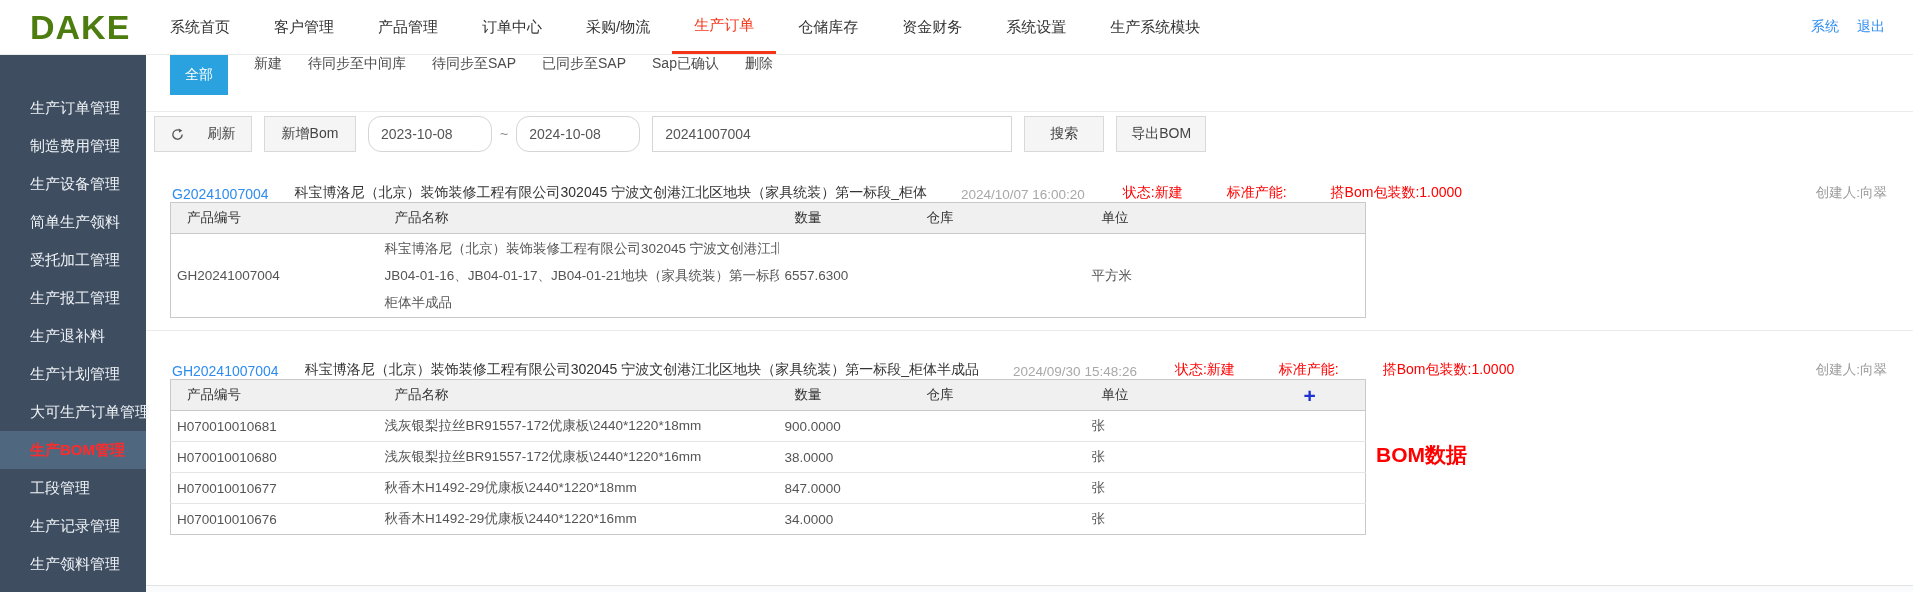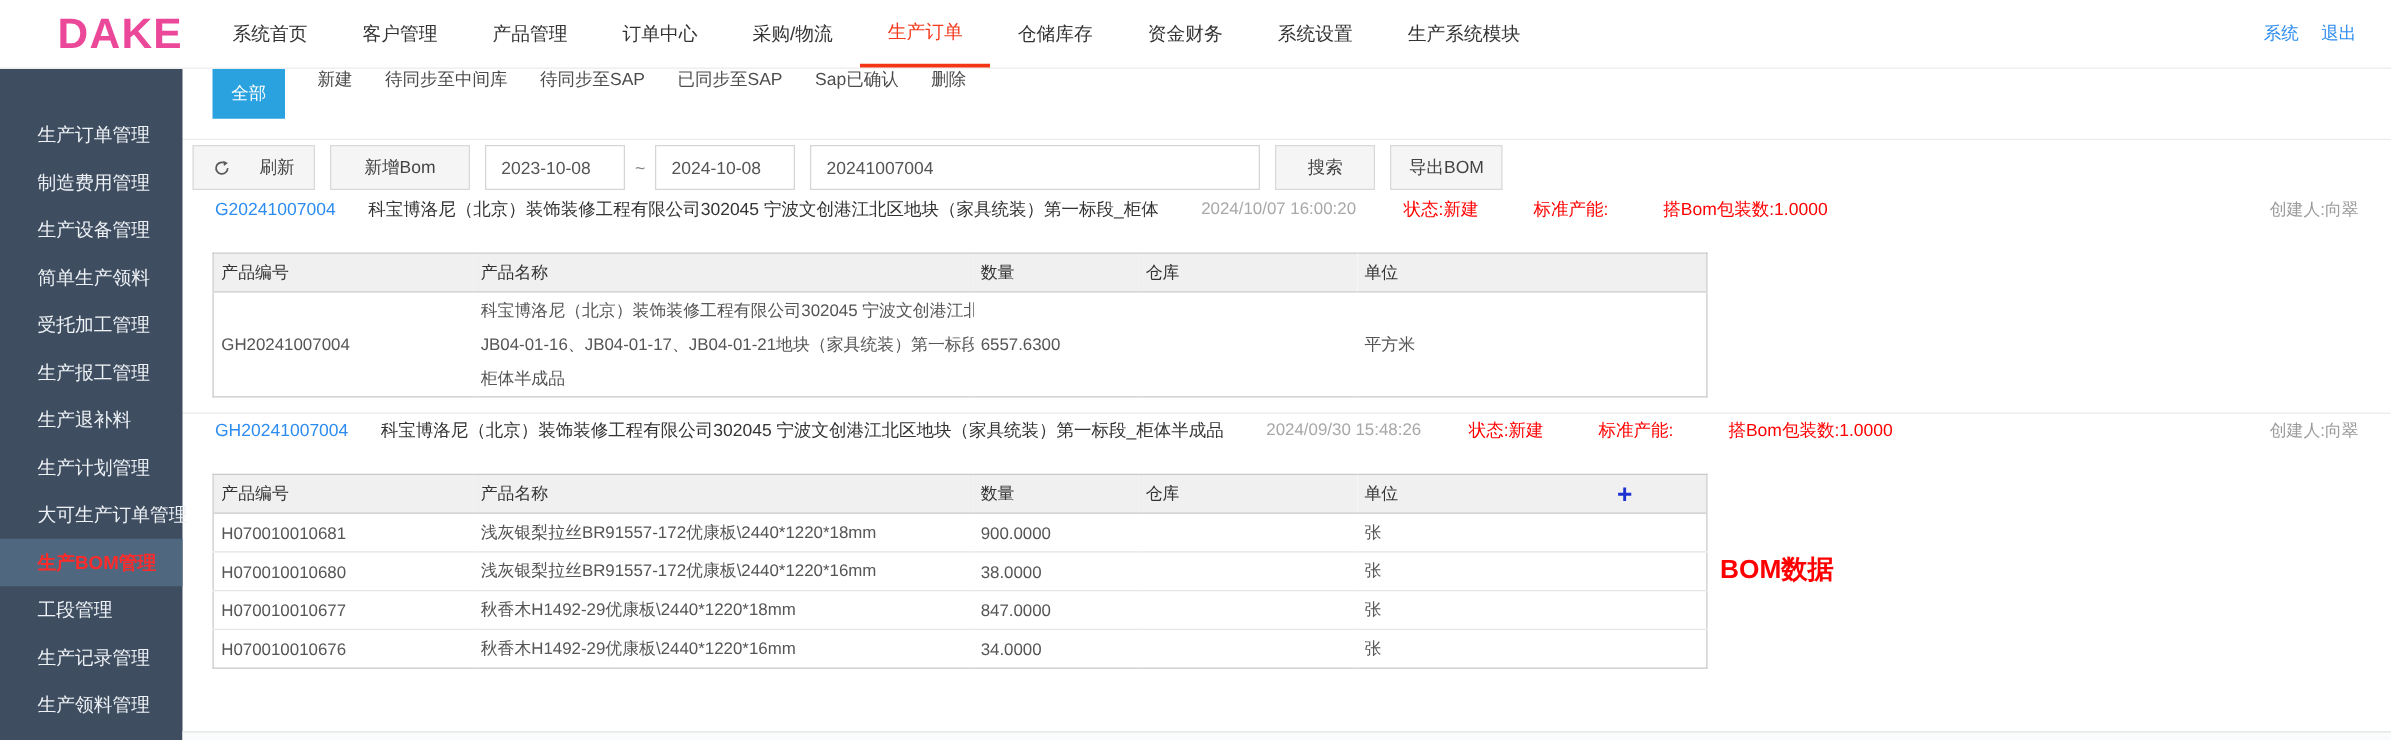--- a/index.html
+++ b/index.html
@@ -4,21 +4,21 @@
 <style>
   * { margin:0; padding:0; box-sizing:border-box; }
   body {
     width:1913px; height:592px; overflow:hidden; position:relative;
     font-family:"Liberation Sans","DejaVu Sans",sans-serif; background:#fff;
   }
   
   .topnav { height:55px; display:flex; align-items:center; background:#fff;
     border-bottom:1px solid #ebebeb; position:relative; z-index:2; }
   .logo { width:148px; padding-left:30px; font-size:34px; font-weight:800;
-    color:#ec4899; letter-spacing:1px;margin-left:16px; }
+    color:#4d7c0f; letter-spacing:1px; }
   .nav-items { display:flex; height:100%; }
   .nav-item { display:flex; align-items:center; height:100%; padding:0 22px;
     font-size:15px; color:#333; cursor:pointer; text-decoration:none; }
   .nav-item.active { color:#f5391d; border-bottom:3px solid #f43517; }
   .nav-right { margin-left:auto; padding-right:28px; display:flex; gap:18px; font-size:14px; }
   .nav-right a { color:#2d8cf0; text-decoration:none; cursor:pointer; }
   
   .sidebar { position:absolute; left:0; top:55px; bottom:0; width:146px;
     background:#3e4d60; padding-top:34px; }
   .side-item { height:38px; display:flex; align-items:center; padding-left:30px;
@@ -29,40 +29,40 @@
   .tabbar { height:57px; display:flex; align-items:flex-start; padding-left:24px;
     gap:26px; border-bottom:1px solid #ececec; }
   .tab { font-size:14px; color:#4c4c4c; cursor:pointer; }
   .tab.active { background:#2ba2e0; color:#fff; height:40px; display:flex;
     align-items:center; padding:0 15px; }
   .toolbar { height:47px; display:flex; align-items:flex-start;
     padding:4px 0 0 8px; gap:12px; }
   .btn { height:36px; border:1px solid #d9d9d9; background:#f5f5f5; font-size:14px;
     color:#444; display:flex; align-items:center; justify-content:center; gap:24px;
     cursor:pointer; font-family:inherit; }
-  .btn-refresh { width:98px; } .btn-addbom { width:112px; }
+  .btn-refresh { width:98px; } .btn-addbom { width:92px; }
   .btn-search { width:80px; } .btn-export { width:90px; }
   .range { display:flex; align-items:center; gap:8px; }
   .tb-input { height:36px; border:1px solid #d5d5d5; background:#fff; font-size:14px;
     color:#555; padding:0 12px; font-family:inherit; outline:none; }
-  .date { width:112px; } .query { width:360px; }
+  .date { width:124px;border-radius:13px; } .query { width:360px; }
   .tilde { color:#888; font-size:14px; }
   
   .sec1 { padding-bottom:12px; border-bottom:1px solid #ececec; }
   .sec2 { padding-top:5px; }
-  .order-row { height:43px; display:flex; align-items:flex-start; padding:0 26px; font-size:14px; }
+  .order-row { height:43px; display:flex; align-items:flex-end; padding:0 26px; font-size:14px; }
   .order-code { color:#2d8cf0; margin-right:26px; text-decoration:none; cursor:pointer; white-space:nowrap; }
   .order-title { color:#333; margin-right:34px; white-space:nowrap; }
   .order-time { color:#a8a8a8; margin-right:38px; font-size:13.5px; white-space:nowrap; }
   .red-stat { color:#ff0000; margin-right:44px; white-space:nowrap; }
   .order-creator { margin-left:auto; color:#9b9b9b; font-size:13.5px; white-space:nowrap; }
   .bom-table { margin-left:24px; width:1195px; border-collapse:collapse;
     table-layout:fixed; border:1px solid #c9c9c9; font-size:13.5px; color:#555; }
   .bom-table th { background:#f0f0f0; height:31px; text-align:left; font-weight:normal;
-    color:#333; padding:0 0 0 6px; border-bottom:1px solid #c9c9c9; overflow:hidden; white-space:nowrap; }
+    color:#333; padding:0 0 0 16px; border-bottom:1px solid #c9c9c9; overflow:hidden; white-space:nowrap; }
   .bom-table td { height:31px; padding:0 0 0 6px; border-bottom:1px solid #e5e5e5;
     overflow:hidden; white-space:nowrap; }
   .bom-table tr:last-child td { border-bottom:none; }
   .tall td { height:84px; }
   .name-line { line-height:27px; }
   .plus { color:#1e32d2; font-size:21px; font-weight:bold; line-height:1; cursor:pointer; display:inline-block; }
   .annotation { position:absolute; left:1376px; top:441px; font-size:21px;
     font-weight:bold; color:#ff0000; }
   .bottom-strip { position:absolute; left:146px; right:0; bottom:0; height:7px;
     background:#fafbfc; border-top:1px solid #e2e2e2; }

